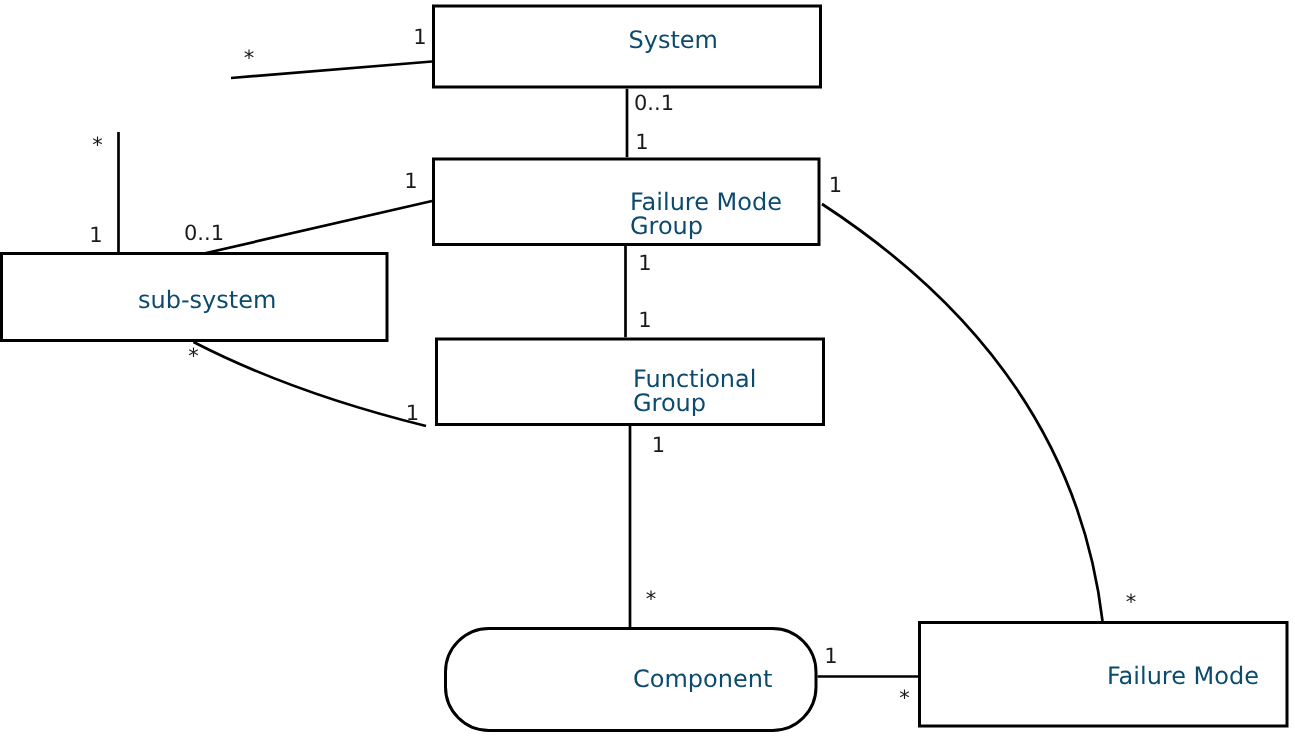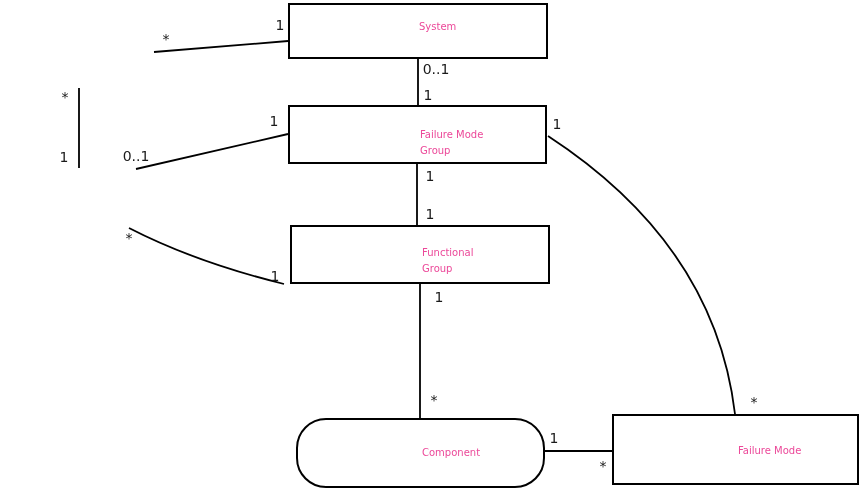--- a/index.html
+++ b/index.html
@@ -29,24 +29,24 @@
     fill: none;
   }
   .entity {
     position: absolute;
     box-sizing: border-box;
     border: 2px solid #000000;
     background: #ffffff;
   }
   .entity-label {
     position: absolute;
-    font-size: 10px;
+    font-size: 16px;
     line-height: 16px;
     white-space: pre-line;
-    color: #ec4899;
+    color: #0c4a6e;
   }
   .mult {
     position: absolute;
     font-size: 14px;
     line-height: 14px;
     transform: translate(-50%, -50%);
     color: #1a1a1a;
     white-space: nowrap;
   }
 </style>
@@ -70,20 +70,23 @@
 
   <div class="entity" style="left:288px; top:3px; width:260px; height:56px;">
     <span class="entity-label" style="left:129px; top:14px;">System</span>
   </div>
 
   <div class="entity" style="left:288px; top:105px; width:259px; height:59px;">
     <span class="entity-label" style="left:130px; top:20px;">Failure Mode
 Group</span>
   </div>
 
+  <div class="entity" style="left:0px; top:168px; width:259px; height:60px;">
+    <span class="entity-label" style="left:90px; top:22px;">sub-system</span>
+  </div>
 
   <div class="entity" style="left:290px; top:225px; width:260px; height:59px;padding-left:24px;">
     <span class="entity-label" style="left:130px; top:18px;">Functional
 Group</span>
   </div>
 
   <div class="entity" style="left:296px; top:418px; width:249px; height:70px;border-radius:30px;">
     <span class="entity-label" style="left:124px; top:25px;">Component</span>
   </div>
 

